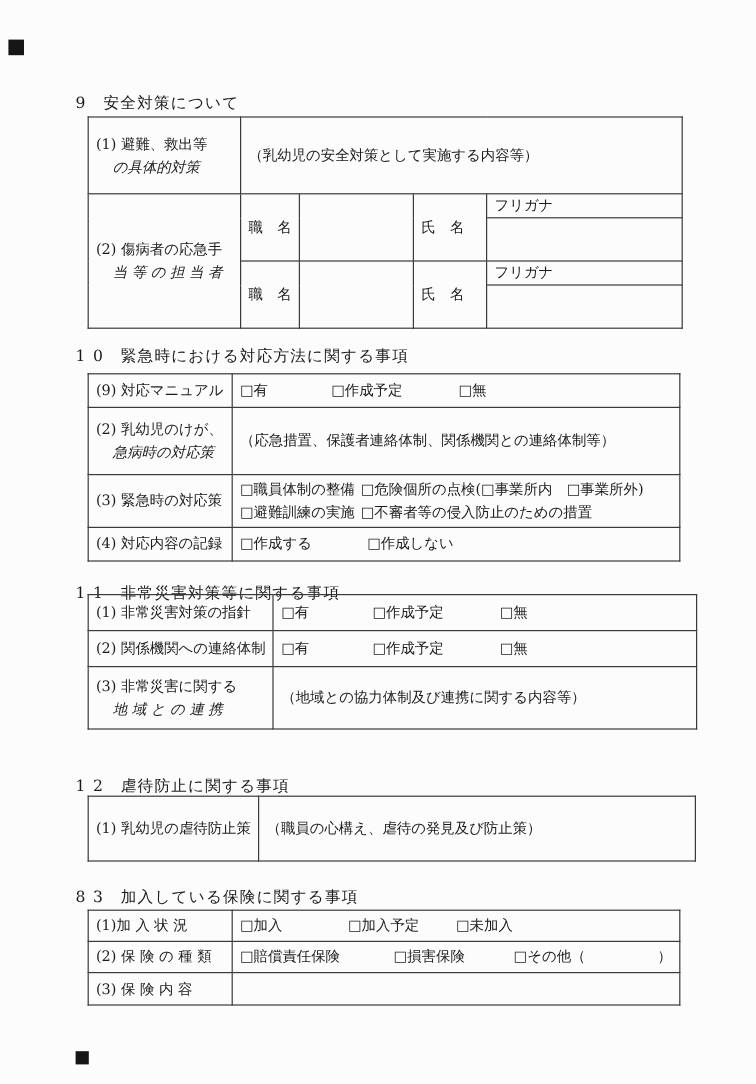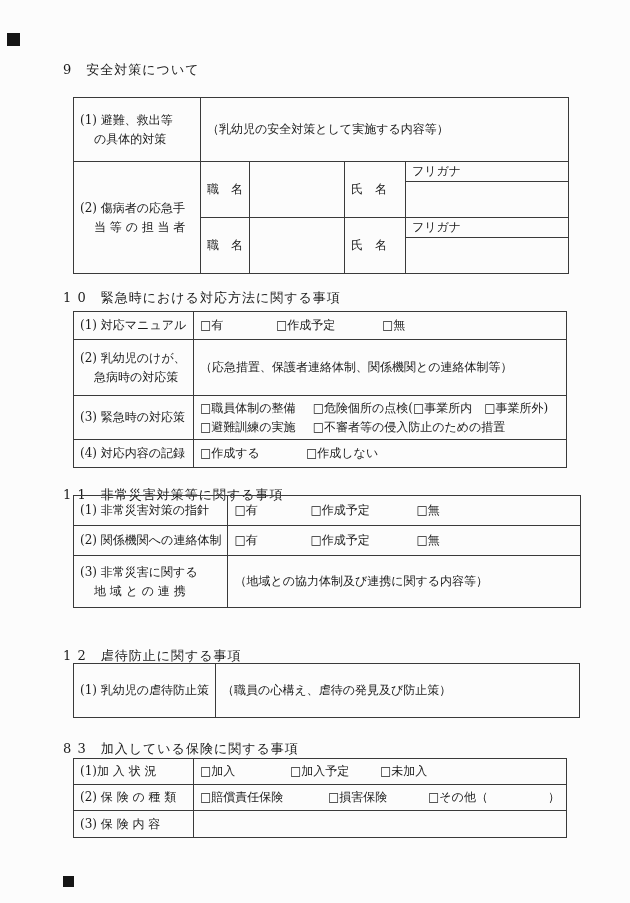--- a/index.html
+++ b/index.html
@@ -27,44 +27,44 @@
     border-collapse:collapse; table-layout:fixed;
   }
   table.t td {
     border:1px solid #3a3a3a;
     font-size:12px; line-height:19px;
     padding:0 6px;
     vertical-align:middle;
     overflow:hidden;
   }
   td.lblcell { white-space:nowrap; }
-  td.lblcell .ind { padding-left:14px; }
+  td.lblcell .ind { padding-left:14px;font-style:italic; }
   td.note { vertical-align:top; padding-top:3px; padding-left:9px; white-space:nowrap; }
   td.c { text-align:left; padding:0 2px; white-space:nowrap; }
   td.furi { font-size:8.5px; line-height:11px; padding:2px 6px; vertical-align:middle; }
   td.opts { white-space:nowrap; }
   .opt { display:inline-block; }
   .ow1 { min-width:76px; }
   .ow2 { min-width:106px; }
   .ow3 { min-width:90px; }
   .ow4 { min-width:128px; }
   .ow5 { min-width:100px; }
   .ckline { white-space:nowrap; }
   .ckline .seg { margin-right:5px; }
-  .ckline .seg:last-child { margin-right:0;margin-left:12px; }
+  .ckline .seg:last-child { margin-right:0; }
 </style>
 </head>
 <body>
 
 <div class="page">
 
   <div class="mark mark-top"></div>
   <div class="mark mark-bottom"></div>
 
-  <div class="hd" style="top:62px">9　安全対策について</div>
+  <div class="hd" style="top:79px">9　安全対策について</div>
   <table class="t" style="top:97px">
     <colgroup>
       <col style="width:127px">
         <col style="width:47px">
         <col style="width:95px">
         <col style="width:61px">
         <col style="width:163px">
     </colgroup>
     <tbody>
         <tr style="height:64px">
@@ -100,21 +100,21 @@
     </table>
 
   <div class="hd" style="top:290px">1 0　緊急時における対応方法に関する事項</div>
   <table class="t" style="top:311px">
     <colgroup>
         <col style="width:120px">
         <col style="width:373px">
       </colgroup>
     <tbody>
         <tr style="height:28px">
-      <td class="lblcell">(1) 対応マニュアル</td>
+      <td class="lblcell">(9) 対応マニュアル</td>
       <td class="opts">
         <span class="opt ow1">□有</span><span class="opt ow2">□作成予定</span><span class="opt">□無</span>
       </td>
     </tr>
     <tr style="height:56px">
       <td class="lblcell">
         <div>(2) 乳幼児のけが、</div>
         <div class="ind">急病時の対応策</div>
       </td>
       <td class="note">（応急措置、保護者連絡体制、関係機関との連絡体制等）</td>

